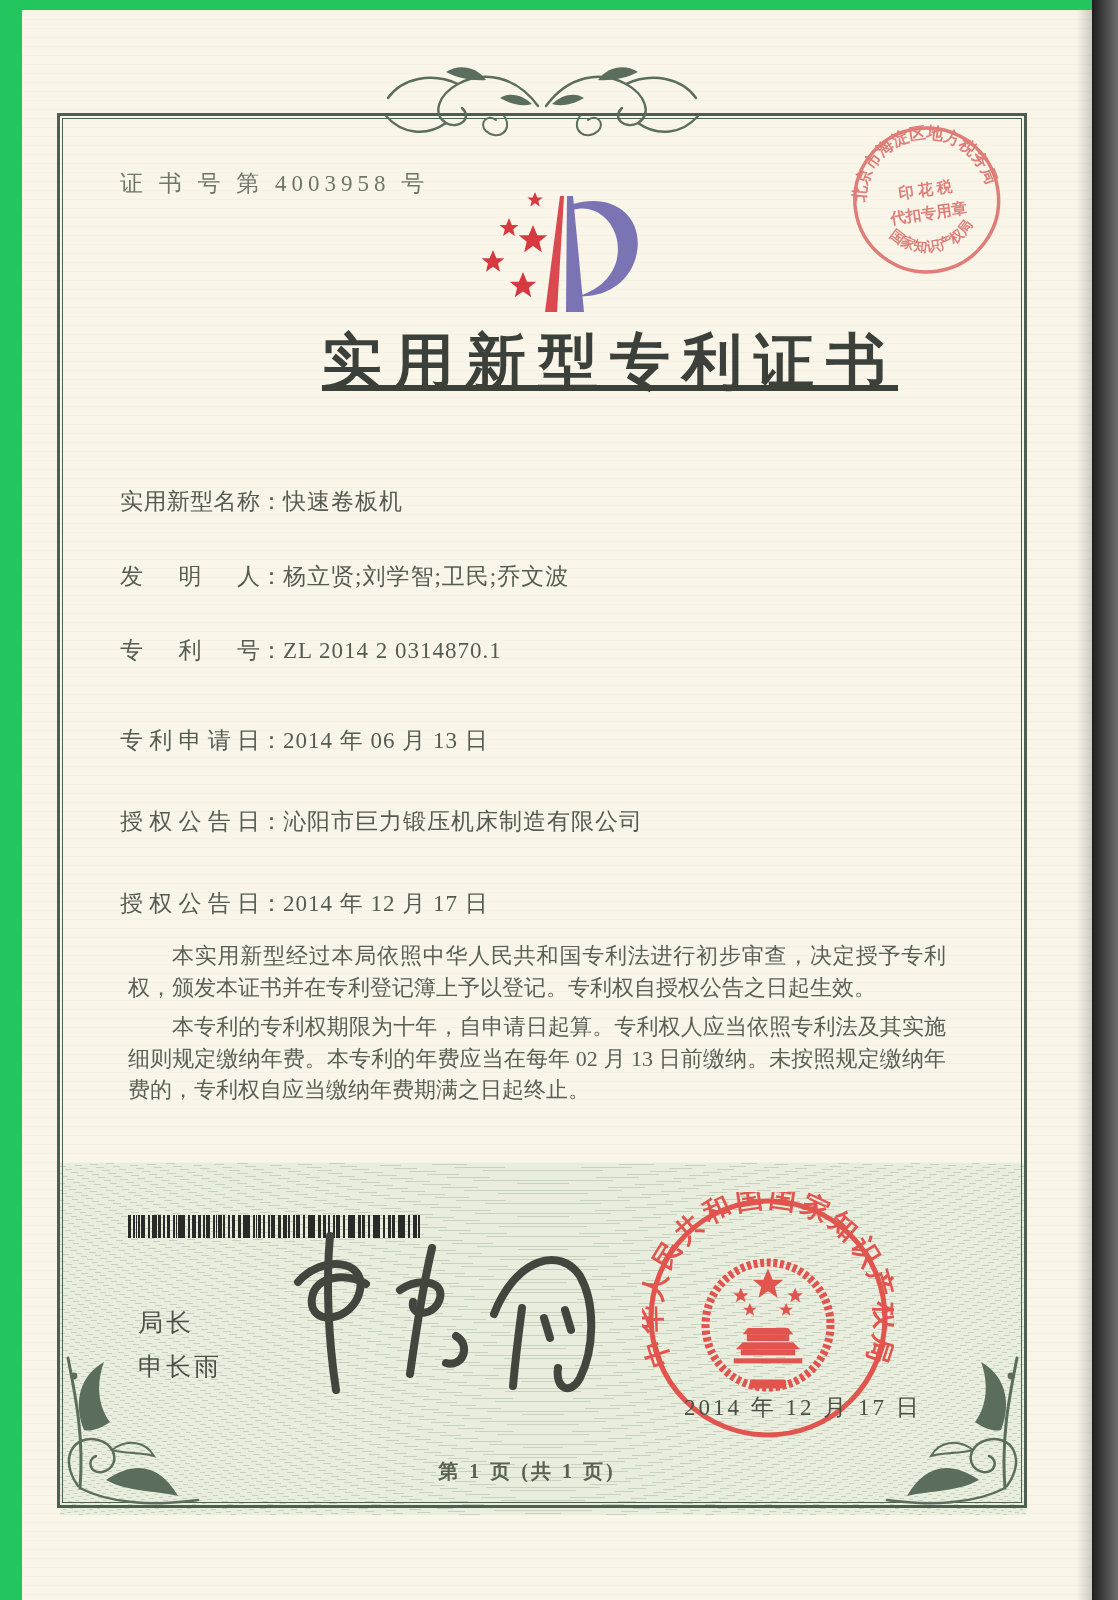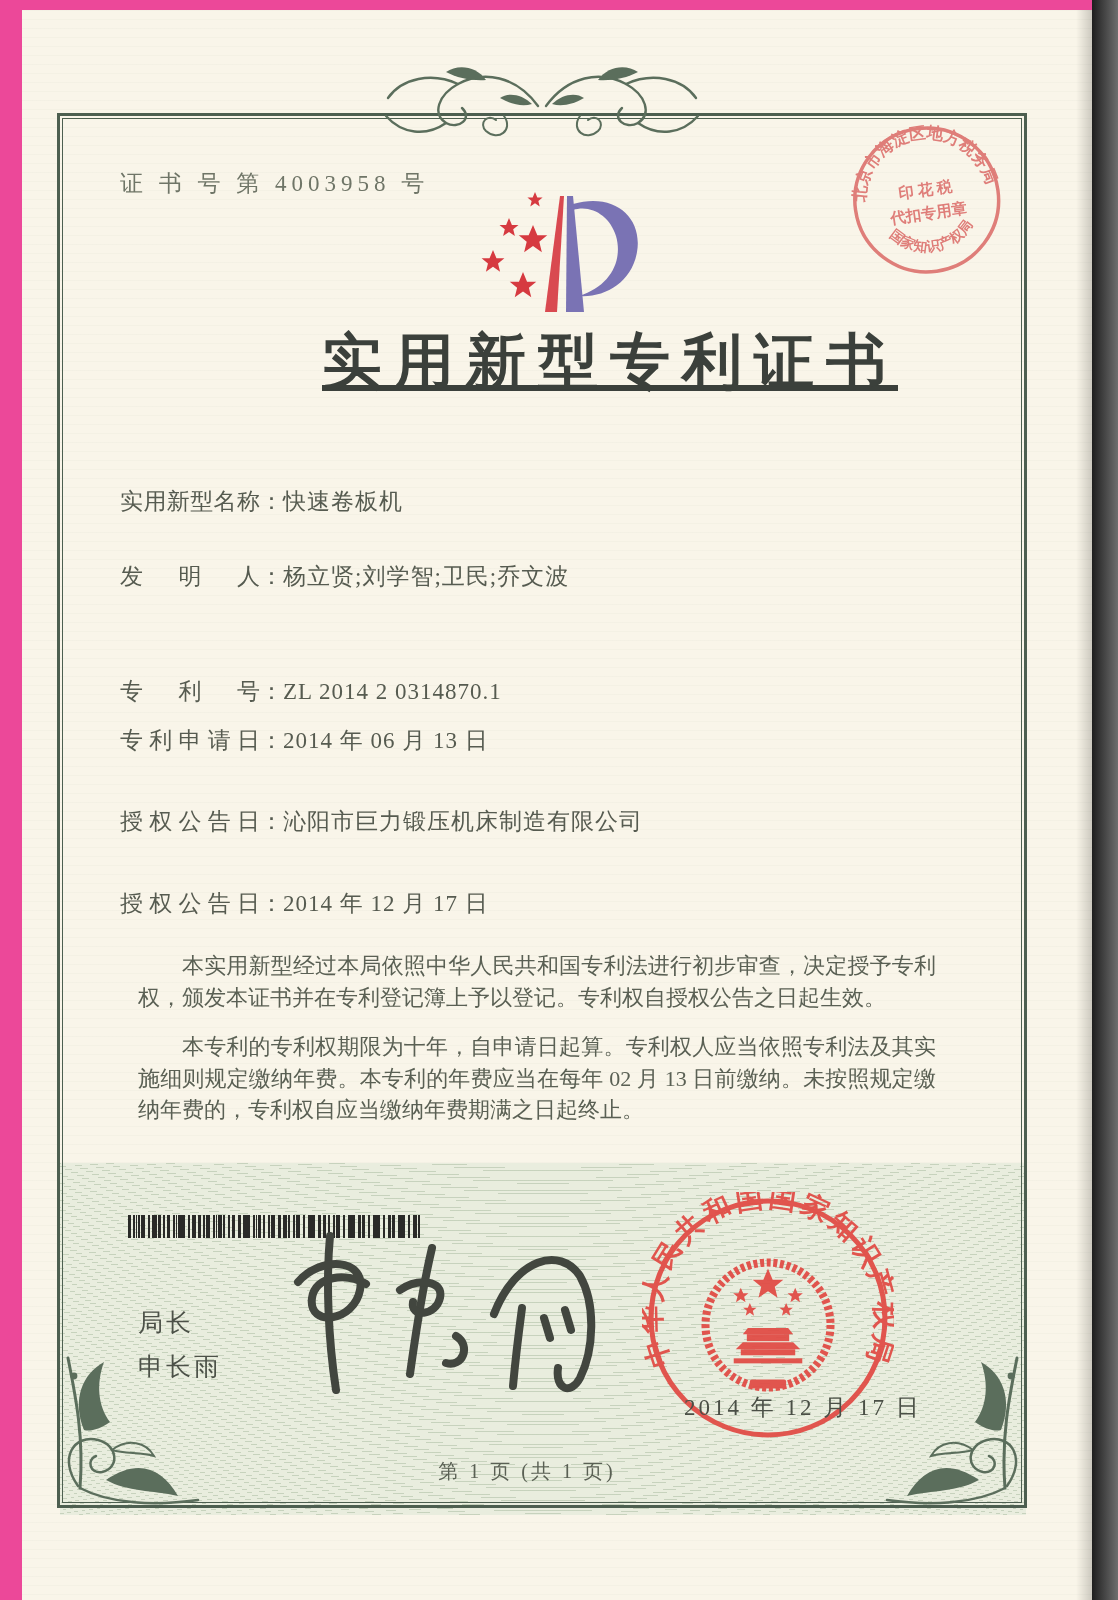--- a/index.html
+++ b/index.html
@@ -1,17 +1,17 @@
 <!DOCTYPE html>
 <html><head>
 <meta charset="utf-8">
 <style>
   html,body{margin:0;padding:0;width:1118px;height:1600px;overflow:hidden;
     font-family:"Liberation Serif","DejaVu Serif",serif;}
-  .scan{position:absolute;inset:0;background:#ec4899;}
+  .scan{position:absolute;inset:0;background:#22c55e;}
   .right-band{position:absolute;left:1092px;top:0;width:26px;height:1600px;
     background:linear-gradient(to right,#1e1e1e,#6e6e6e);}
   .page{position:absolute;left:22px;top:10px;width:1070px;height:1590px;
     background:#f9f5e9;
     background-image:repeating-linear-gradient(180deg,rgba(150,165,140,0.05) 0 1px,transparent 1px 9px);}
   .page::after{content:"";position:absolute;right:0;top:0;width:16px;height:100%;
     background:linear-gradient(to right,rgba(0,0,0,0),rgba(0,0,0,0.18));}
   
   .guilloche{position:absolute;left:38px;top:1153px;width:966px;height:352px;
     background-color:#e9edde;
@@ -32,37 +32,37 @@
   .title{position:absolute;left:35px;top:312px;width:1106px;text-align:center;
     font-size:60px;letter-spacing:12px;color:#3b403b;font-weight:bold;text-decoration:underline;}
   .tax-stamp{position:absolute;left:828px;top:113px;transform:rotate(-8deg);opacity:.92;}
   
   .field-row{position:absolute;left:98px;font-size:23px;color:#565b50;white-space:nowrap;}
   .flabel{display:inline-block;width:140px;text-align:justify;text-align-last:justify;}
   .fvalue{letter-spacing:1px;font-family:Liberation Serif, serif;}
   
   .body-text{position:absolute;left:98px;top:922px;width:834px;font-size:22px;
     line-height:31.5px;color:#5a6054;text-align:justify;}
-  .body-text p{margin:18px;text-indent:2em;}
+  .body-text p{margin:8px;text-indent:2em;}
   
   .barcode{position:absolute;left:106px;top:1205px;width:292px;height:23px;
     background-image:
       repeating-linear-gradient(90deg,#2a2a28 0 2px,transparent 2px 5px),
       repeating-linear-gradient(90deg,#2a2a28 0 1px,transparent 1px 8px),
       repeating-linear-gradient(90deg,#2a2a28 0 3px,transparent 3px 13px);}
   .director-label{position:absolute;left:116px;top:1296px;font-size:25px;color:#4c5148;
     font-family:"Liberation Sans","DejaVu Sans",sans-serif;letter-spacing:3px;}
   .director-name{position:absolute;left:116px;top:1340px;font-size:25px;color:#4c5148;
     font-family:"Liberation Sans","DejaVu Sans",sans-serif;letter-spacing:3px;}
   .signature{position:absolute;left:238px;top:1208px;}
   .office-seal{position:absolute;left:620px;top:1182px;opacity:.93;}
   .grant-date{position:absolute;left:662px;top:1382px;font-size:23px;color:#4a4f46;
     letter-spacing:3px;z-index:5;}
   .page-footer{position:absolute;left:35px;top:1448px;width:940px;text-align:center;
-    font-size:20px;color:#5a6054;letter-spacing:3px;}
+    font-size:20px;color:#5a6054;letter-spacing:3px;font-weight:bold;}
   
   .green-stroke{stroke:#5b6e5c;fill:none;stroke-linecap:round;}
   .green-fill{fill:#5b6e5c;}
 </style>
 </head>
 <body>
 
 <div class="scan">
   <div class="page">
 
@@ -146,21 +146,21 @@
         <text x="75" y="93" font-size="15" fill="#dd7470" font-weight="bold" text-anchor="middle">代扣专用章</text>
       </svg>
     </div>
 
     <div class="field-row" style="top:476px">
       <span class="flabel">实用新型名称</span><span>：</span><span class="fvalue">快速卷板机</span>
     </div>
     <div class="field-row" style="top:551px">
       <span class="flabel">发明人</span><span>：</span><span class="fvalue">杨立贤;刘学智;卫民;乔文波</span>
     </div>
-    <div class="field-row" style="top:666px">
+    <div class="field-row" style="top:625px">
       <span class="flabel">专利号</span><span>：</span><span class="fvalue">ZL 2014 2 0314870.1</span>
     </div>
     <div class="field-row" style="top:715px">
       <span class="flabel">专利申请日</span><span>：</span><span class="fvalue">2014 年 06 月 13 日</span>
     </div>
     <div class="field-row" style="top:796px">
       <span class="flabel">授权公告日</span><span>：</span><span class="fvalue">沁阳市巨力锻压机床制造有限公司</span>
     </div>
     <div class="field-row" style="top:878px">
       <span class="flabel">授权公告日</span><span>：</span><span class="fvalue">2014 年 12 月 17 日</span>

